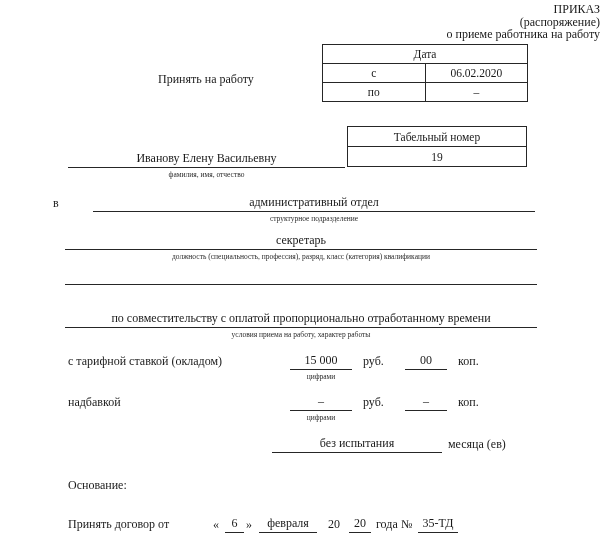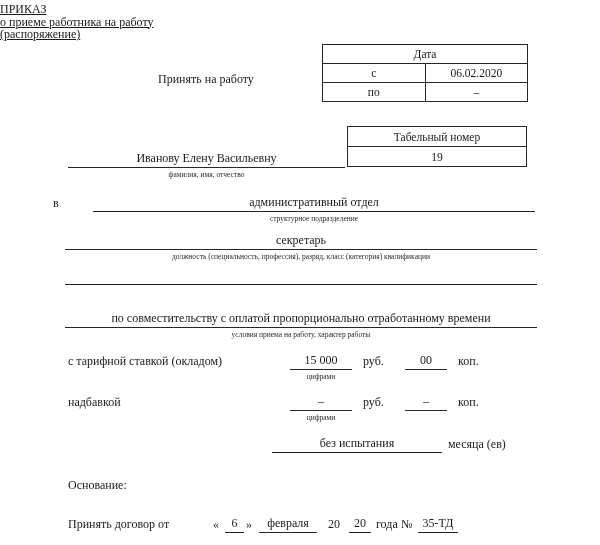--- a/index.html
+++ b/index.html
@@ -2,21 +2,21 @@
 <html><head>
 <meta charset="utf-8">
 <style>
   * { margin:0; padding:0; box-sizing:border-box; }
   html,body { background:#ffffff; }
   .page {
     position:relative; width:600px; height:545px; background:#ffffff;
     font-family:"Liberation Serif","DejaVu Serif",serif;
     color:#1a1a1a; font-size:12px; overflow:hidden;
   }
-  .title-block { position:absolute; top:3px; left:0; width:600px; text-align:left; line-height:12.5px;text-decoration:underline; }
+  .title-block { position:absolute; top:3px; left:0; width:600px; text-align:right; line-height:12.5px; }
   .plain { position:absolute; white-space:nowrap; }
   .grid { border-collapse:collapse; position:absolute; table-layout:fixed; }
   .grid td { border:1.5px solid #262626; text-align:center; font-size:11.5px; vertical-align:middle; }
   .date-table { left:322px; top:44px; width:206px; }
   .date-table td { height:19px; }
   .date-table .c1 { width:36px; }
   .personnel-table { left:347px; top:126px; width:180px; }
   .personnel-table td { height:20px; }
   .field { position:absolute; }
   .fv {
@@ -58,22 +58,22 @@
   .contract-ns        { left:401px; top:517px; }
   .contract-number    { left:418px; top:516px; width:40px; }
 </style>
 </head>
 <body>
 
 <div class="page">
 
   <div class="title-block">
     <div>ПРИКАЗ</div>
+    <div>(распоряжение)</div>
     <div>о приеме работника на работу</div>
-    <div>(распоряжение)</div>
   </div>
 
   <div class="plain accept-label">Принять на работу</div>
 
   <table class="grid date-table">
     <tbody>
         <tr>
       <td colspan="2">Дата</td>
     </tr>
     <tr>

